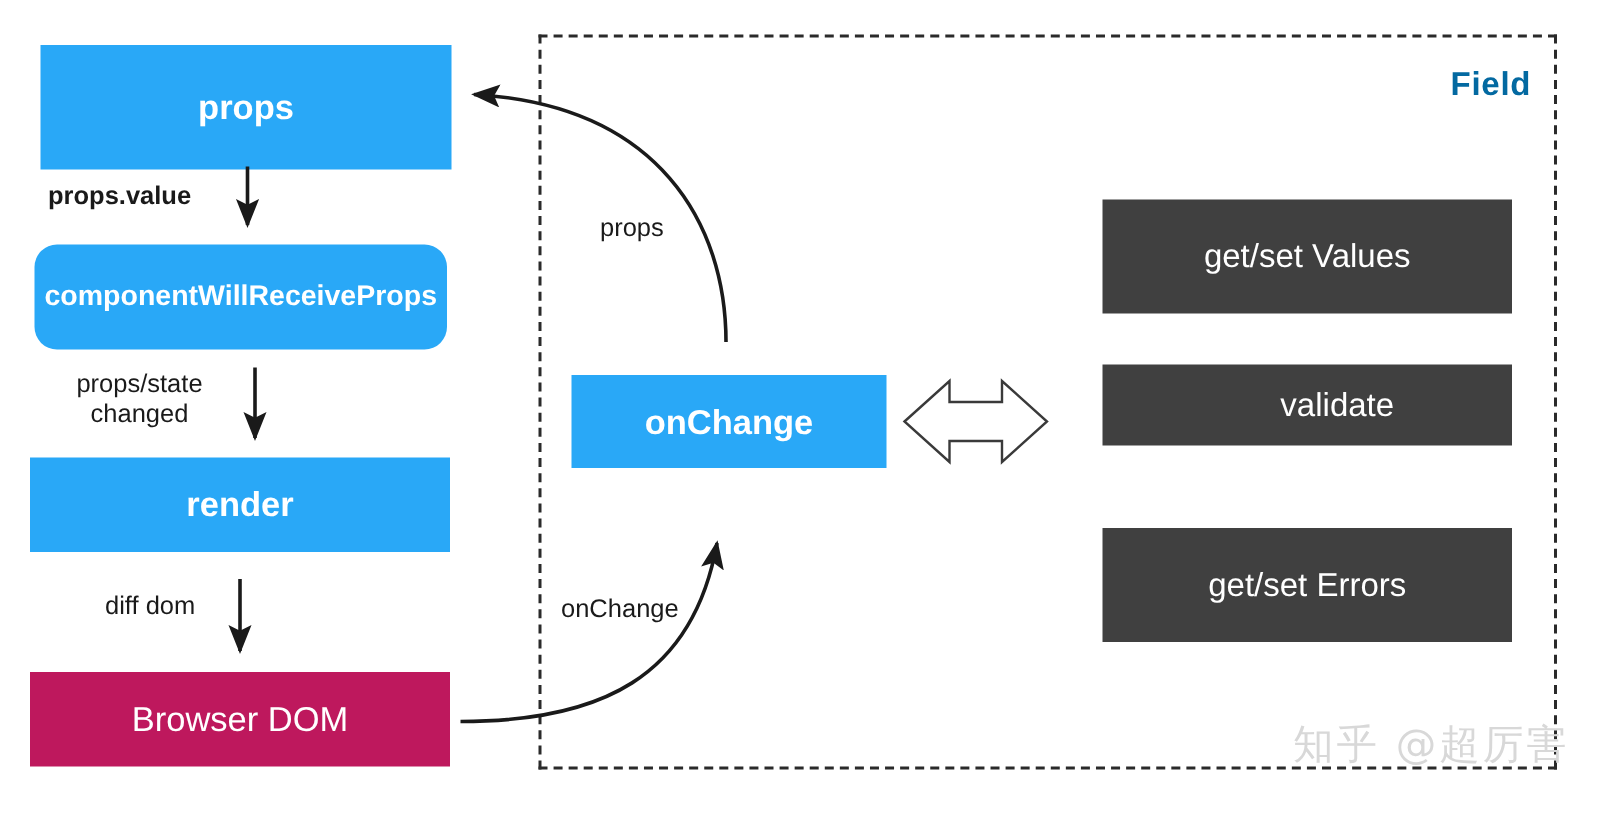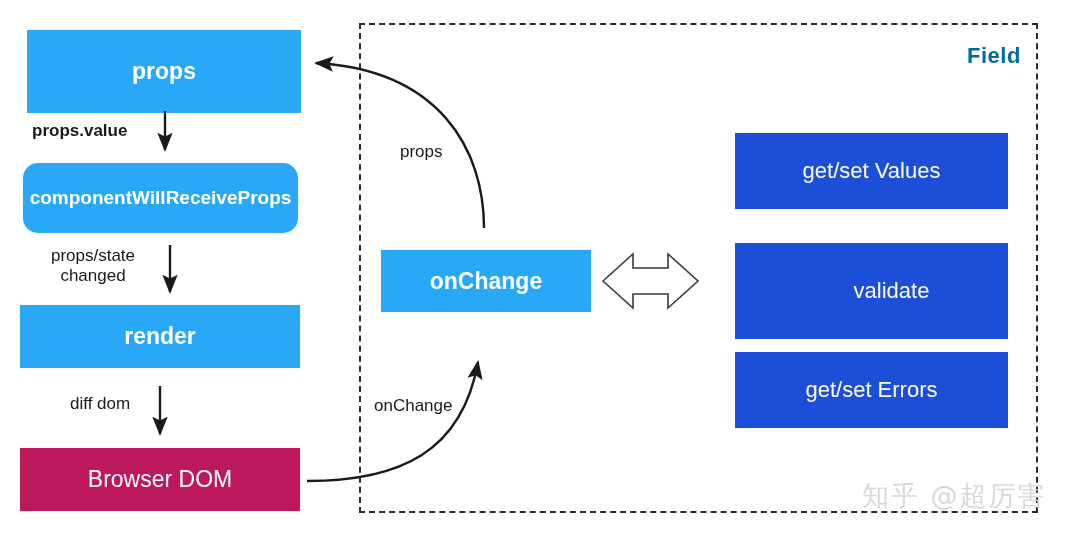--- a/index.html
+++ b/index.html
@@ -24,21 +24,21 @@
     justify-content: center;
     box-sizing: border-box;
     color: #ffffff;
     text-align: center;
     white-space: nowrap;
   }
   .box-blue {
     background: #29a8f7;
   }
   .box-gray-dark {
-    background: #1d4ed8;
+    background: #404040;
   }
   .box-gray-light {
     background: #be185d;
   }
   .edge-label {
     position: absolute;
     color: #1a1a1a;
     font-size: 17px;
     line-height: 20px;
     white-space: pre-line;
@@ -100,21 +100,21 @@
   </div>
 
   <div class="box box-blue" style="left:381px; top:250px; width:210px; height:62px; font-size:23px; font-weight:bold;">
     <span>onChange</span>
   </div>
 
   <div class="box box-gray-dark" style="left:735px; top:133px; width:273px; height:76px; font-size:22px;">
     <span>get/set Values</span>
   </div>
 
-  <div class="box box-gray-dark" style="left:735px; top:243px; width:273px; height:96px; font-size:22px;padding-left:40px;">
+  <div class="box box-gray-dark" style="left:735px; top:243px; width:273px; height:54px; font-size:22px;padding-left:40px;">
     <span>validate</span>
   </div>
 
   <div class="box box-gray-dark" style="left:735px; top:352px; width:273px; height:76px; font-size:22px;">
     <span>get/set Errors</span>
   </div>
 
   <div class="edge-label" style="left:32px; top:121px;font-weight:bold;">props.value</div>
 
   <div class="edge-label" style="left:33px; top:246px; width:120px;">props/state

